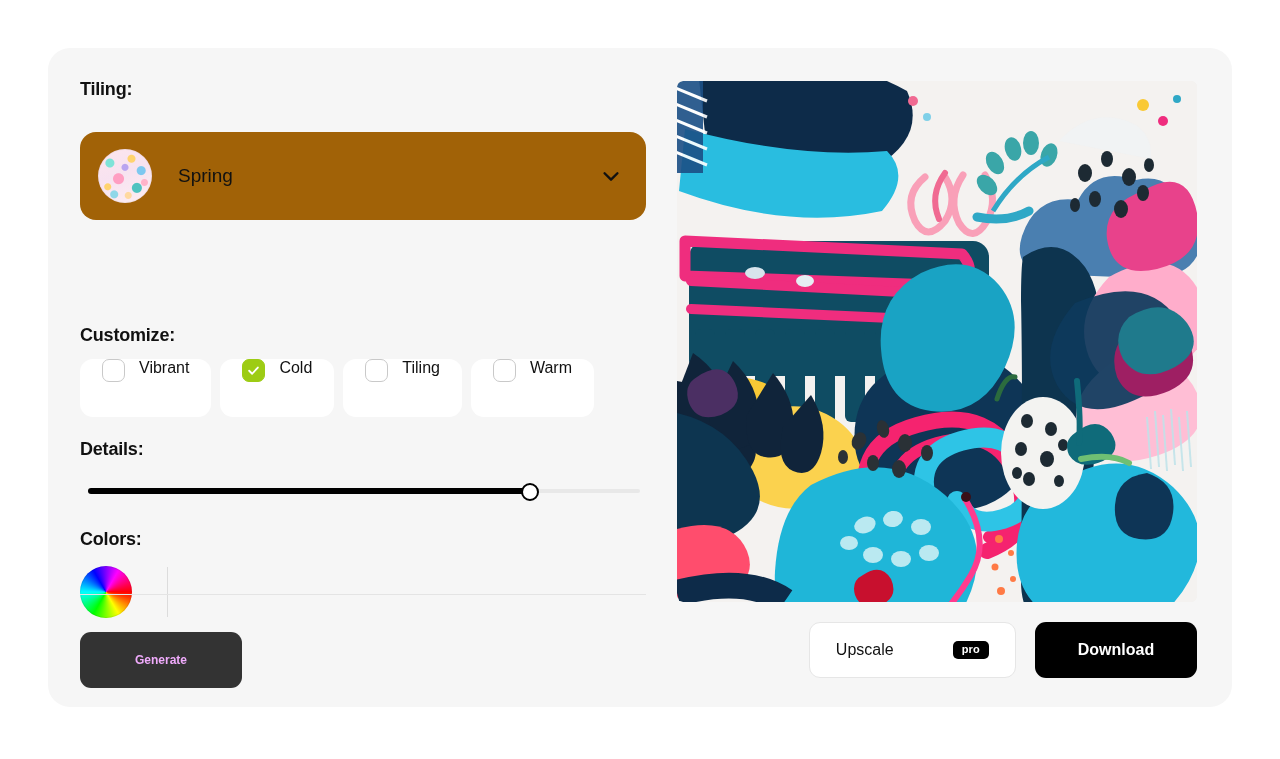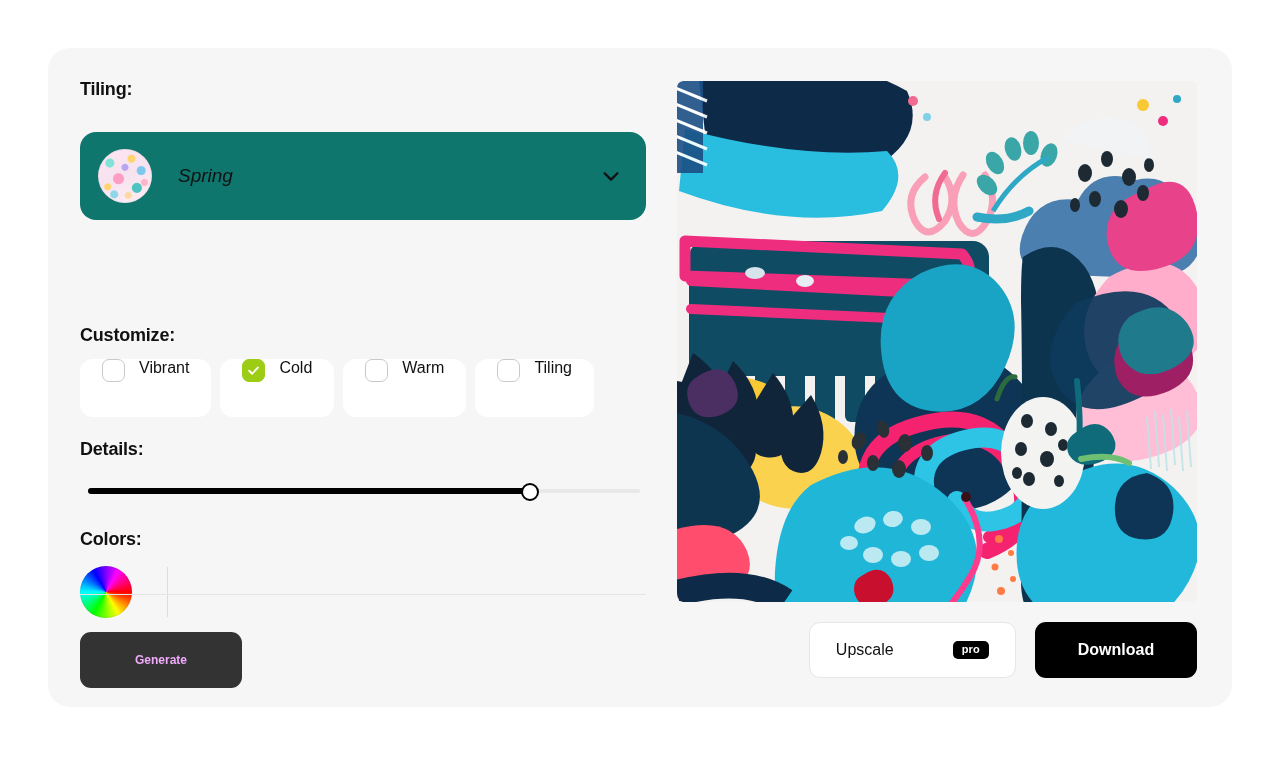--- a/index.html
+++ b/index.html
@@ -39,27 +39,26 @@
     line-height: 1;
   }
 
   
   .style-select {
     position: absolute;
     left: 0;
     top: 52px;
     width: 566px;
     height: 88px;
-    background: #0f766e;
+    background: #a16207;
     border-radius: 16px;
     display: flex;
     align-items: center;
     padding: 0 24px 0 18px;
     cursor: pointer;
-    font-style: italic;
   }
 
   .style-thumb {
     width: 54px;
     height: 54px;
     border-radius: 50%;
     flex: 0 0 54px;
     background:
       radial-gradient(circle at 22% 26%, #7fe3d8 0 4px, transparent 5px),
       radial-gradient(circle at 62% 18%, #ffd36e 0 3.5px, transparent 4.5px),
@@ -333,27 +332,27 @@
           <svg class="tick" width="13" height="13" viewBox="0 0 24 24" fill="none">
               <path d="M4 12.5l5.5 5.5L20 6.5" stroke="#fff" stroke-width="3.4" stroke-linecap="round" stroke-linejoin="round"></path>
             </svg>
         </span>
         <span class="chip-label">Cold</span>
       </div>
       <div class="chip">
         <span class="box">
           
         </span>
-        <span class="chip-label">Warm</span>
+        <span class="chip-label">Tiling</span>
       </div>
       <div class="chip">
         <span class="box">
           
         </span>
-        <span class="chip-label">Tiling</span>
+        <span class="chip-label">Warm</span>
       </div>
     </div>
 
     <div class="section-label details-label">Details:</div>
 
     <div class="slider">
       <div class="track-bg"></div>
       <div class="track-fill" style="width: 80%;"></div>
       <div class="thumb" style="left: 80%;"></div>
     </div>

